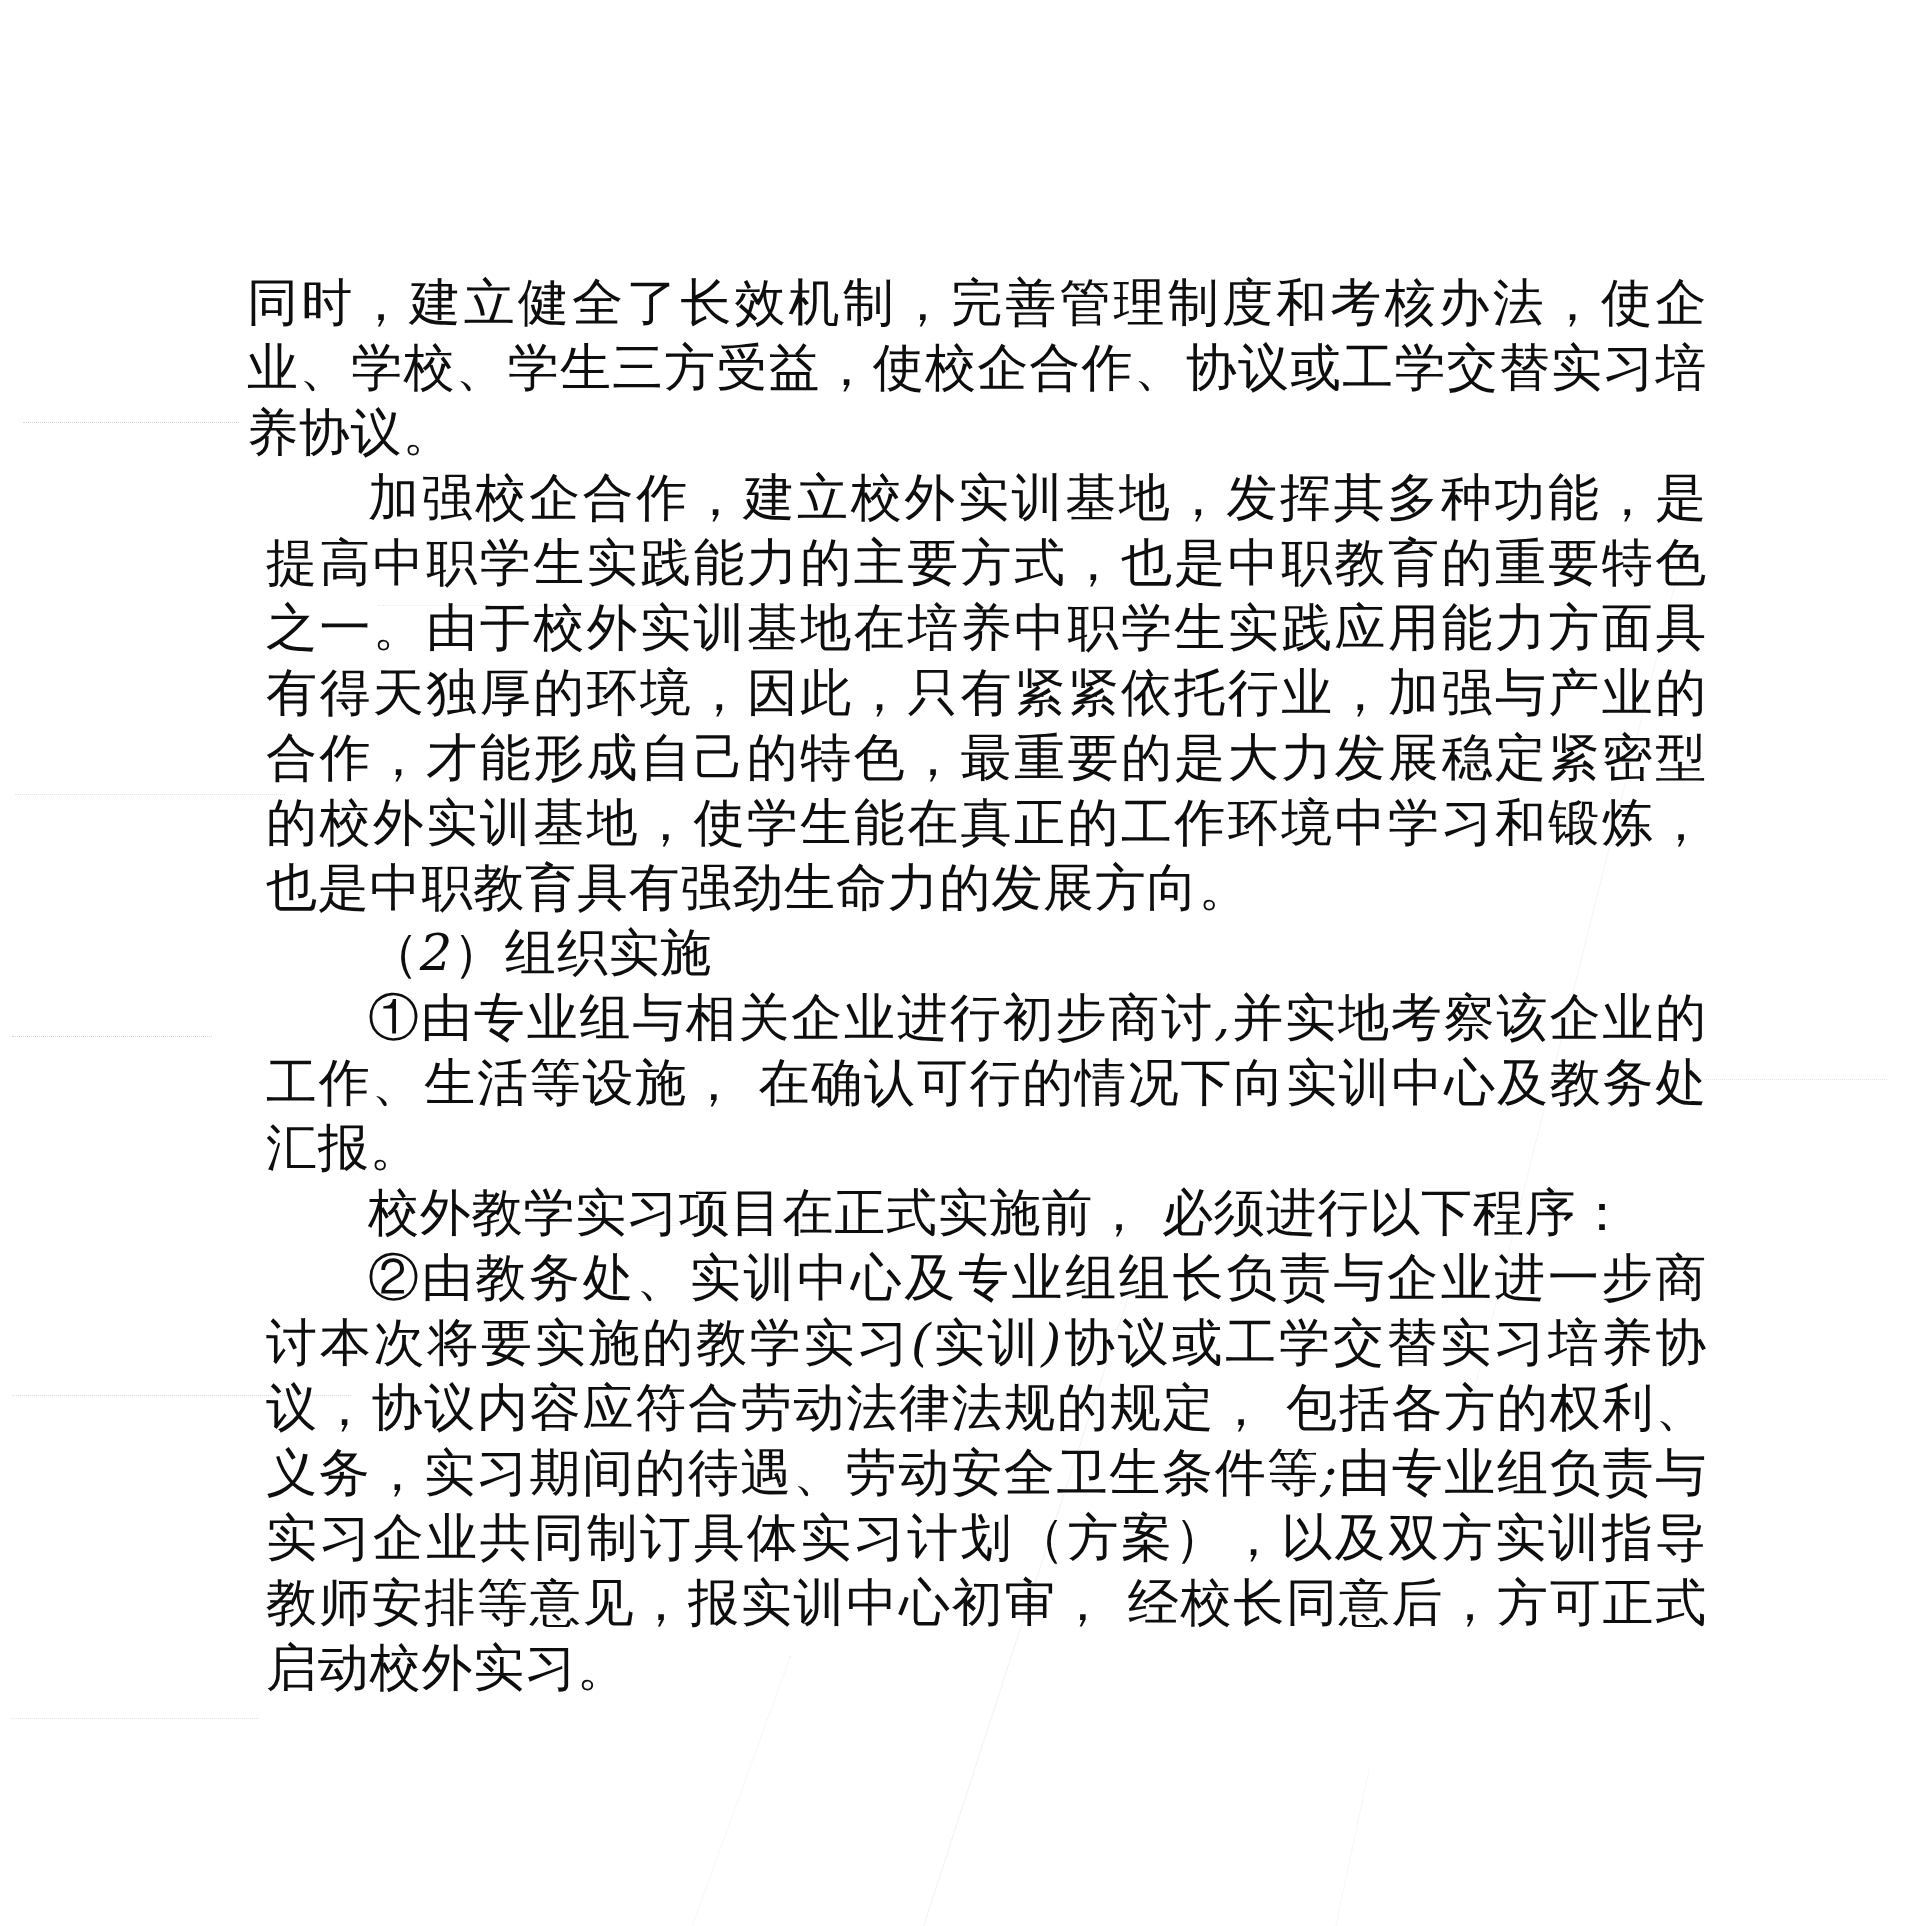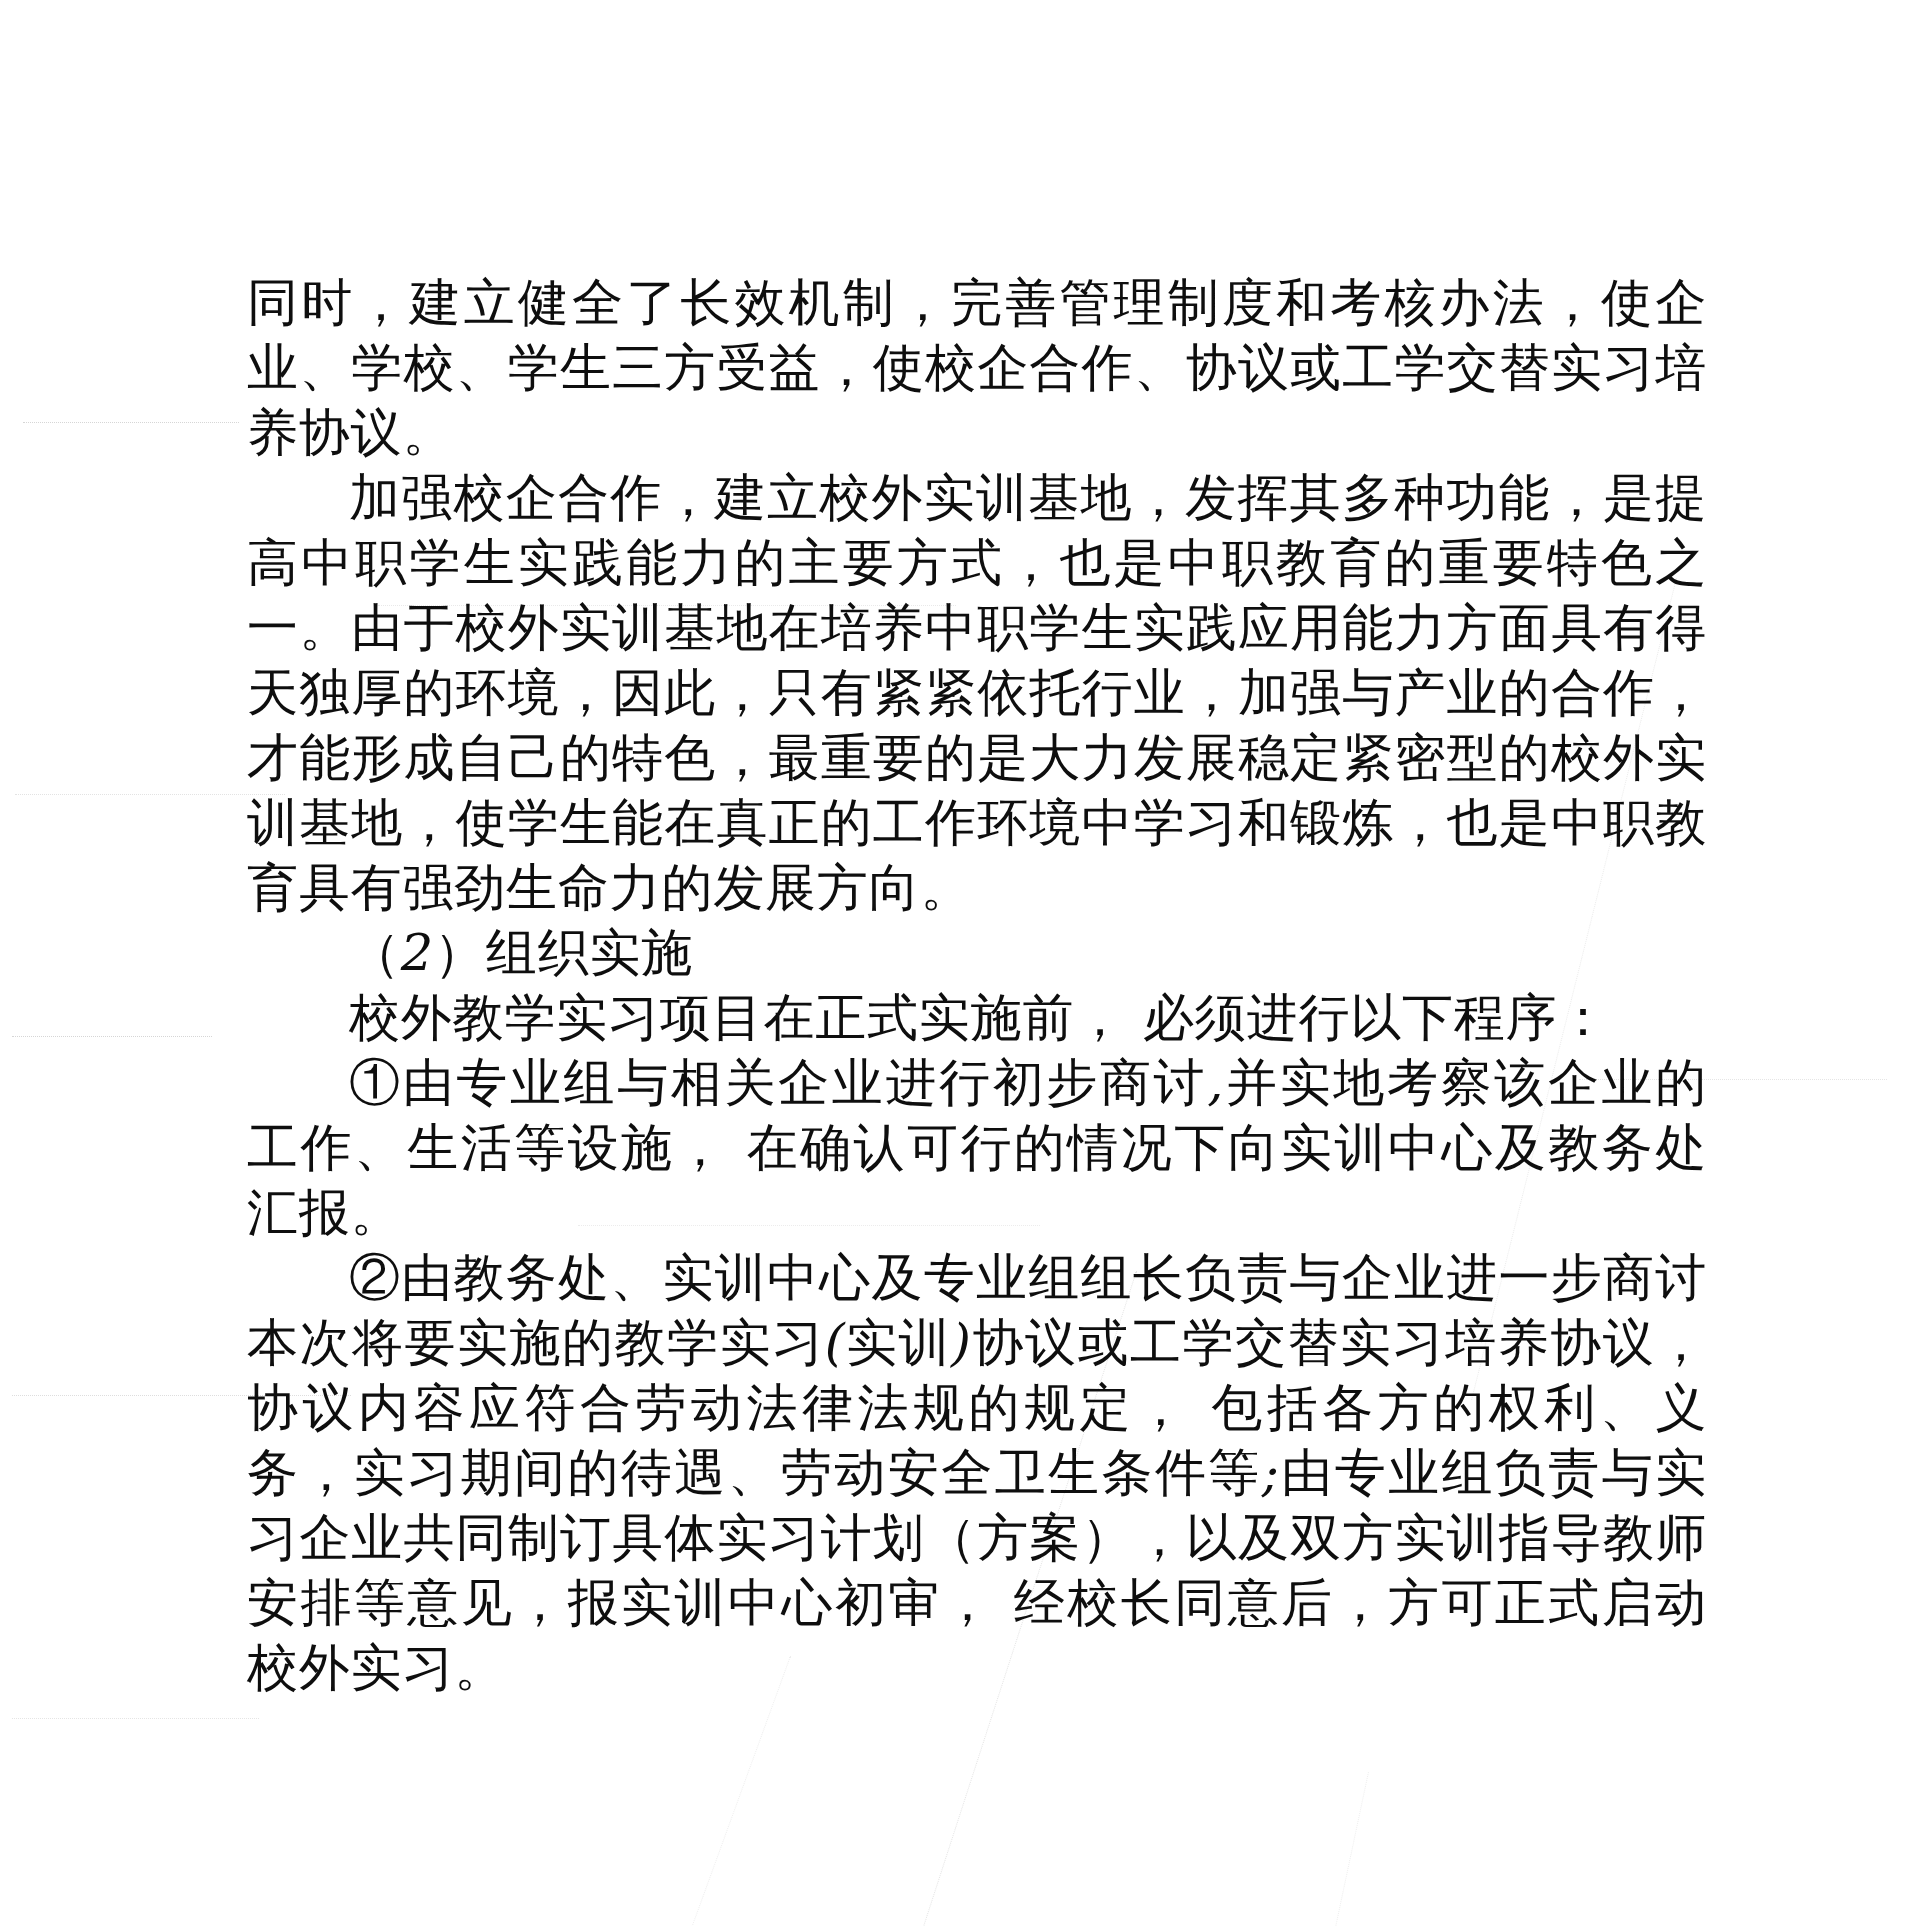--- a/index.html
+++ b/index.html
@@ -32,20 +32,21 @@
     font-weight: 500;
     text-align: justify;
     letter-spacing: 0.8px;
   }
   .text-block p {
     margin: 0;
     padding: 0;
   }
   .text-block p.indent {
     text-indent: 2em;
+    margin-left: 19px;
   }
   
   .artifact-h {
     position: absolute;
     height: 0;
     border-top: 1.2px dotted rgba(70, 70, 70, 0.22);
     pointer-events: none;
   }
   .artifact-d {
     position: absolute;
@@ -71,20 +72,20 @@
 
   <div class="artifact-d" style="left: 1136px; top: 1271px; height: 1002px; transform: rotate(18deg);"></div>
   <div class="artifact-d" style="left: 1676px; top: 578px; height: 847px; transform: rotate(14deg); border-left-color: rgba(90,90,90,0.12);"></div>
   <div class="artifact-d" style="left: 790px; top: 1656px; height: 886px; transform: rotate(20deg); border-left-color: rgba(90,90,90,0.10);"></div>
   <div class="artifact-d" style="left: 1368px; top: 1772px; height: 809px; transform: rotate(12deg); border-left-color: rgba(90,90,90,0.10);"></div>
 
   <div class="text-block">
     <p>同时，建立健全了长效机制，完善管理制度和考核办法，使企业、学校、学生三方受益，使校企合作、协议或工学交替实习培养协议。</p>
     <p class="indent">加强校企合作，建立校外实训基地，发挥其多种功能，是提高中职学生实践能力的主要方式，也是中职教育的重要特色之一。由于校外实训基地在培养中职学生实践应用能力方面具有得天独厚的环境，因此，只有紧紧依托行业，加强与产业的合作，才能形成自己的特色，最重要的是大力发展稳定紧密型的校外实训基地，使学生能在真正的工作环境中学习和锻炼，也是中职教育具有强劲生命力的发展方向。</p>
     <p class="indent">（2）组织实施</p>
+    <p class="indent">①由专业组与相关企业进行初步商讨,并实地考察该企业的工作、生活等设施， 在确认可行的情况下向实训中心及教务处汇报。</p>
     <p class="indent">校外教学实习项目在正式实施前， 必须进行以下程序：</p>
-    <p class="indent">①由专业组与相关企业进行初步商讨,并实地考察该企业的工作、生活等设施， 在确认可行的情况下向实训中心及教务处汇报。</p>
     <p class="indent">②由教务处、实训中心及专业组组长负责与企业进一步商讨本次将要实施的教学实习(实训)协议或工学交替实习培养协议，协议内容应符合劳动法律法规的规定， 包括各方的权利、义务，实习期间的待遇、劳动安全卫生条件等;由专业组负责与实习企业共同制订具体实习计划（方案），以及双方实训指导教师安排等意见，报实训中心初审， 经校长同意后，方可正式启动校外实习。</p>
 
   </div>
 
 </div>
 
 
 </body></html>

